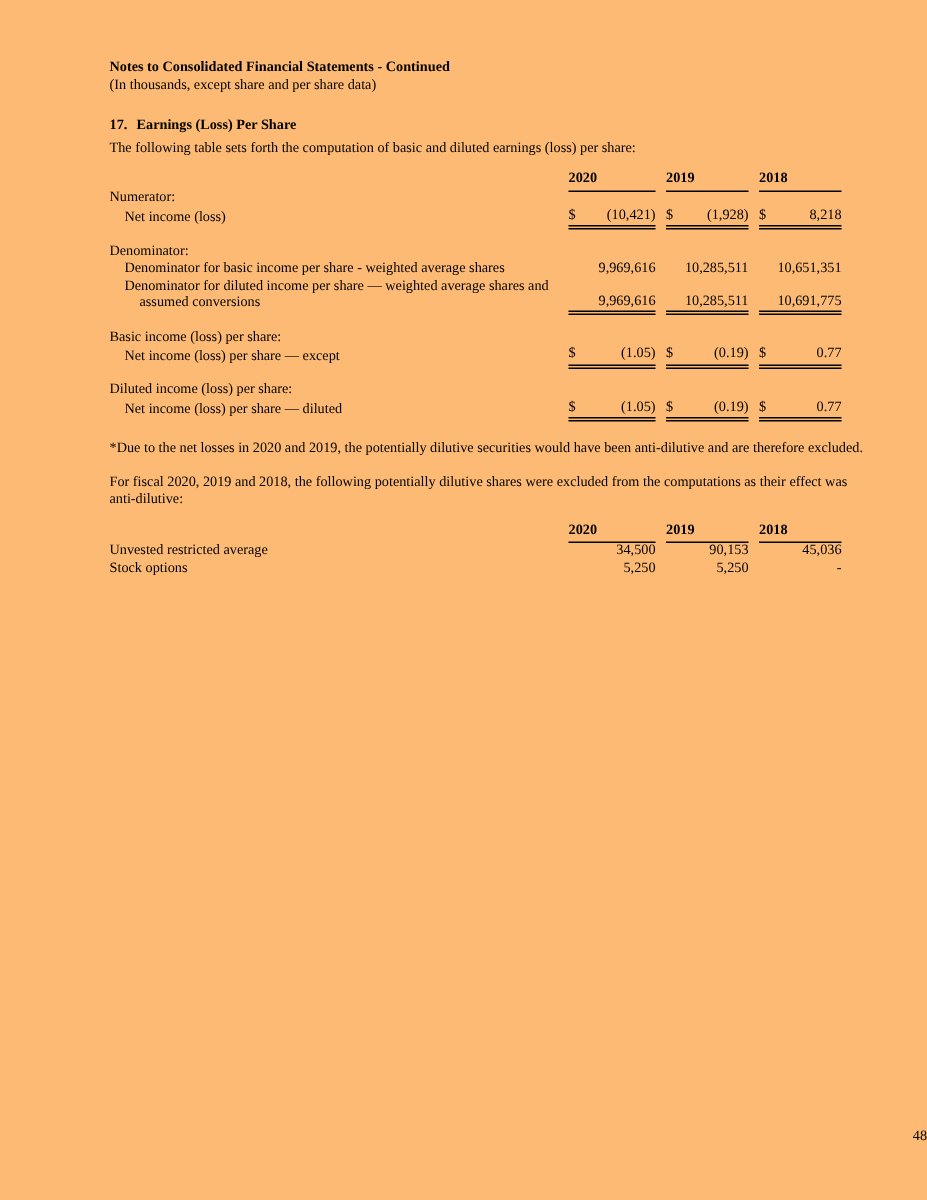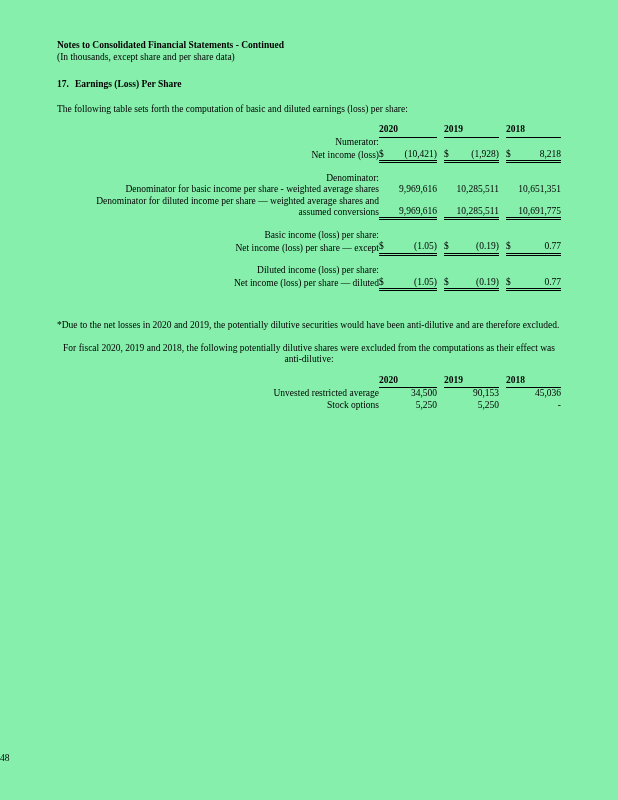--- a/index.html
+++ b/index.html
@@ -1,49 +1,49 @@
 <!DOCTYPE html>
 <html><head>
 <meta charset="utf-8">
 <style>
   * { margin:0; padding:0; box-sizing:border-box; }
   html,body { background:#808080; }
   .page {
-    width:618px; height:800px; background:#86efac; margin:0 auto;
+    width:618px; height:800px; background:#fdba74; margin:0 auto;
     position:relative; overflow:hidden;
     font-family:"Liberation Serif","DejaVu Serif",serif;
-    font-size:9.5px; line-height:11.5px; color:#000;
+    font-size:9.5px; line-height:11.5px; color:#000;padding-left:16px;
   }
   .content { padding:40px 57px 0 57px; }
   .doc-title { font-weight:bold; white-space:nowrap; }
   .doc-subtitle { white-space:nowrap; }
   .note-heading { margin-top:16px; font-weight:bold; white-space:nowrap; }
   .note-num { display:inline-block; width:18px; }
-  .para { margin-top:13px; white-space:nowrap; }
+  .para { margin-top:3px; white-space:nowrap; }
   table { border-collapse:collapse; width:100%; table-layout:fixed; margin-top:9px; }
   col.c-lbl { width:auto; }
   col.c-v1 { width:58px; }
   col.c-v2 { width:55px; }
   col.c-v3 { width:55px; }
   col.c-g  { width:7px; }
   td { padding:0; vertical-align:bottom; font-size:9.5px; line-height:11.5px; }
   td.yh { font-weight:bold; text-align:left; border-bottom:1.4px solid #000; padding-bottom:1px; }
-  td.lbl { text-align:right; white-space:nowrap; }
+  td.lbl { text-align:left; white-space:nowrap; }
   td.lbl.wrapok { white-space:normal; }
   .ind { padding-left:10px; }
   .l2 { padding-left:10px; }
   td.val { text-align:right; }
   td.rule-s { border-bottom:1px solid #000; }
   td.rule-d { border-bottom:3px double #000; }
   .money { display:flex; justify-content:space-between; align-items:baseline; }
   tr.sp td { height:11px; }
-  .footnote { margin-top:29px; white-space:nowrap; }
+  .footnote { margin-top:13px; white-space:nowrap; }
   .para2 { margin-top:11px; }
-  .para2 div { white-space:nowrap;text-align:center; }
-  .page-number { position:absolute; bottom:36px; left:0; width:100%; text-align:left; }
+  .para2 div { white-space:nowrap; }
+  .page-number { position:absolute; bottom:36px; left:0; width:100%; text-align:right; }
 </style>
 </head>
 <body>
 
 <div class="page">
   <div class="content">
 
     <div class="doc-title">Notes to Consolidated Financial Statements - Continued</div>
     <div class="doc-subtitle">(In thousands, except share and per share data)</div>
 

